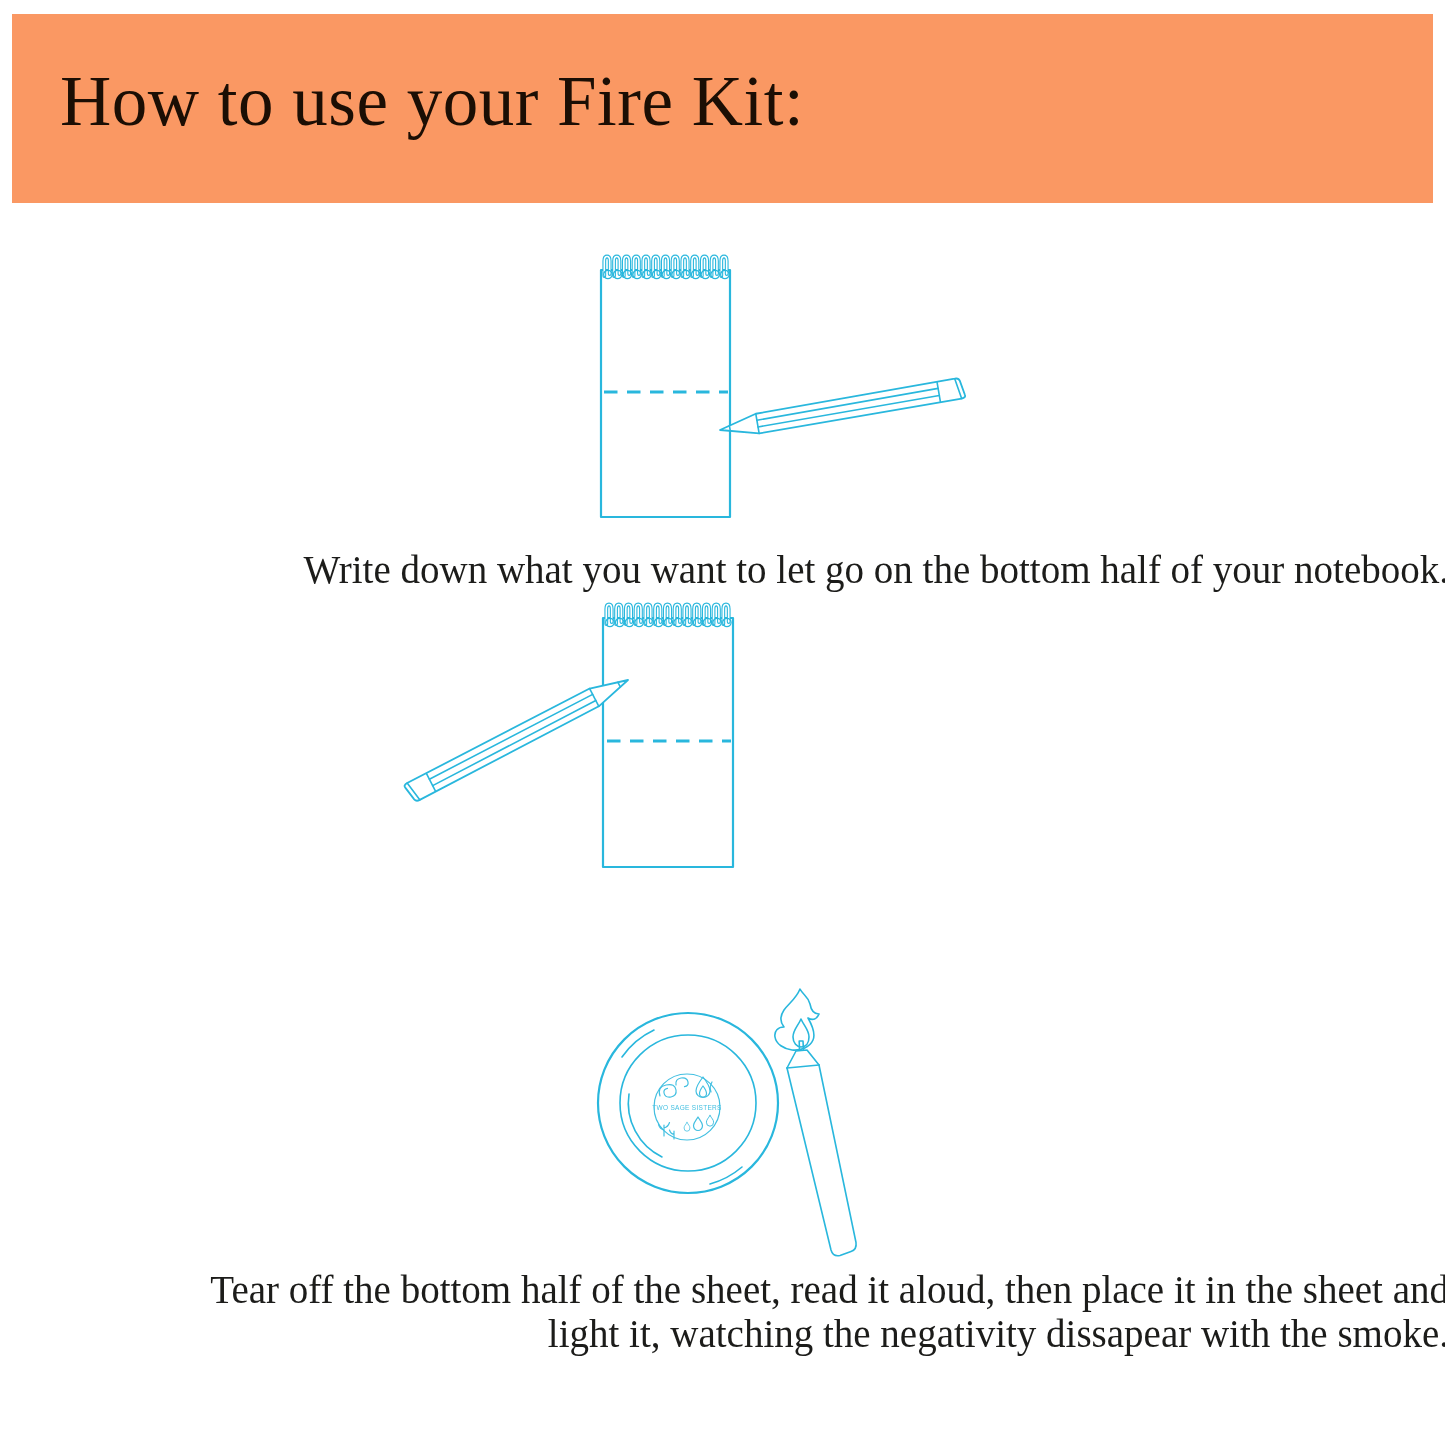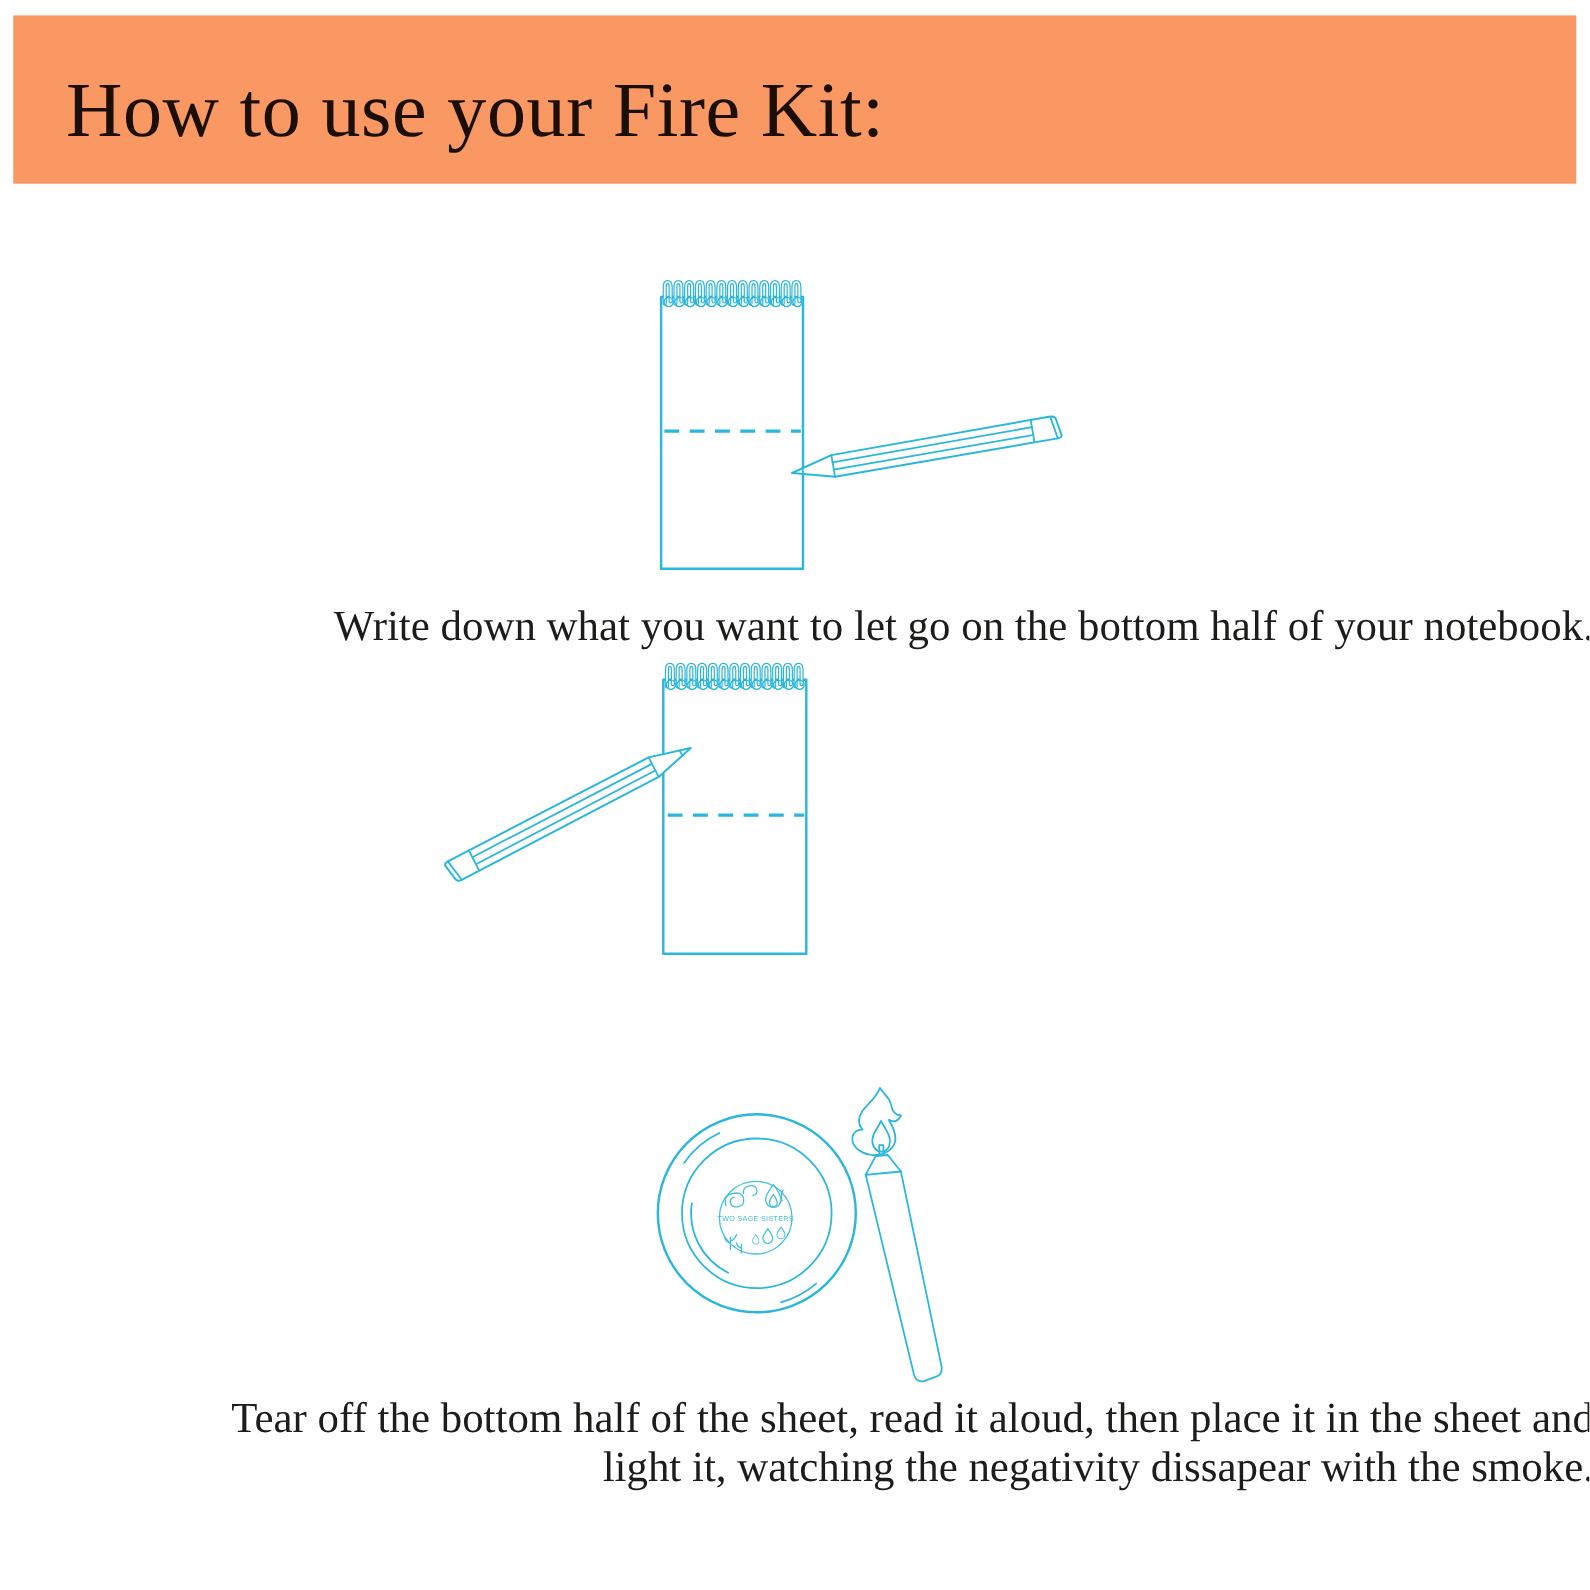--- a/index.html
+++ b/index.html
@@ -7,21 +7,21 @@
     --orange:#FA9863;
     --ink:#1B0E04;
     --cap:#1C1C1A;
   }
   html,body{margin:0;padding:0;background:#fff;}
   .canvas{
     position:relative;width:1445px;height:1445px;background:#fff;overflow:hidden;
     font-family:"Liberation Serif","DejaVu Serif",serif;
   }
   .banner{
-    position:absolute;left:12px;top:14px;width:1421px;height:153px;
+    position:absolute;left:12px;top:14px;width:1421px;height:189px;
     background:var(--orange);
   }
   .banner h1{
     margin:0;padding:52px 0 0 48px;
     font-size:71px;font-weight:400;line-height:1.0;
     color:var(--ink);letter-spacing:0.5px;
   }
   .art{position:absolute;left:0;top:0;width:1445px;height:1445px;}
   .caption{
     position:absolute;left:4px;width:1445px;margin:0;

